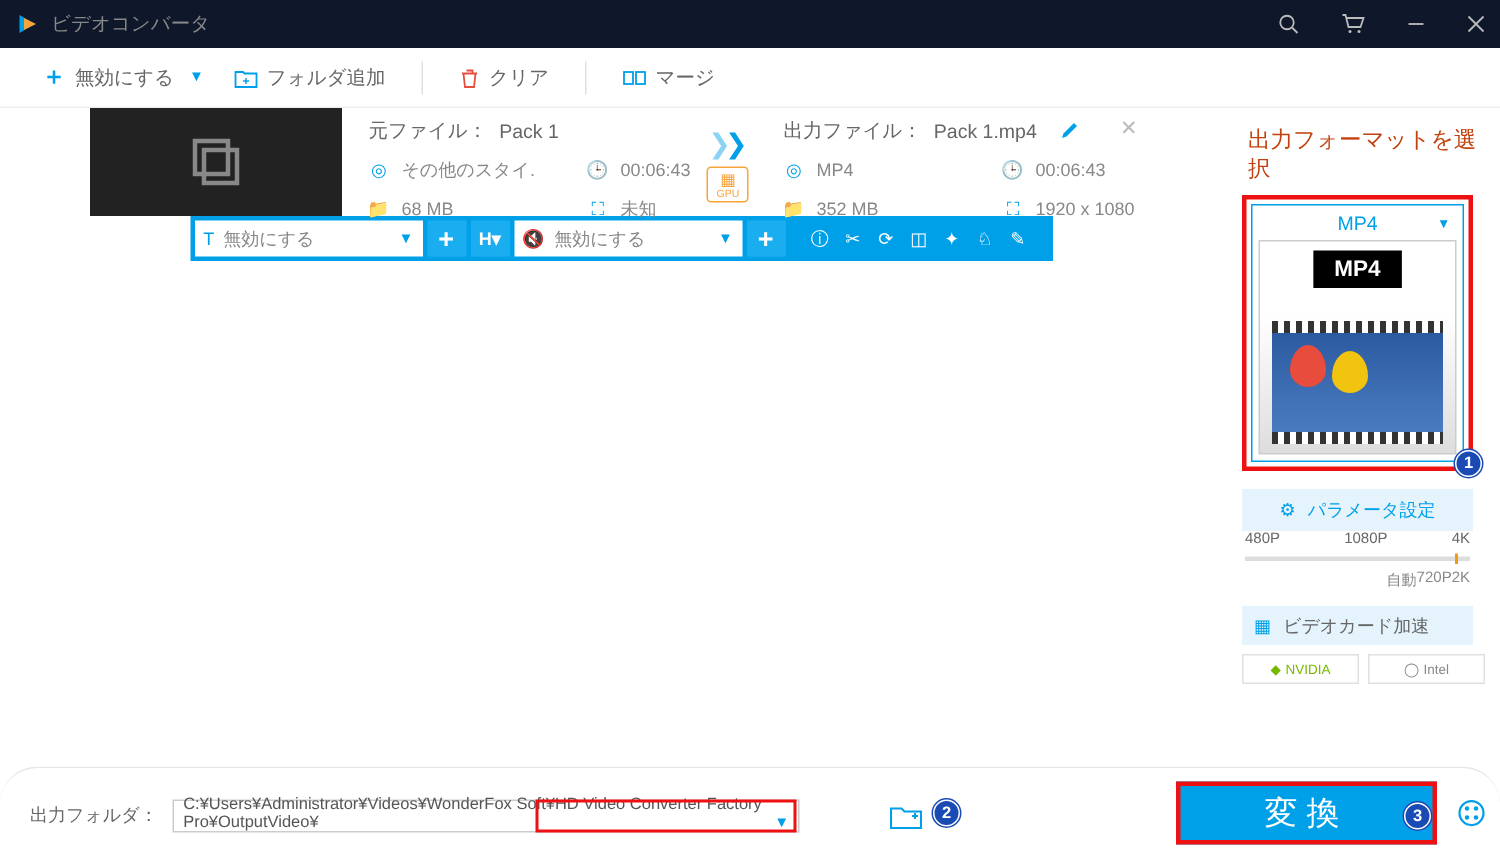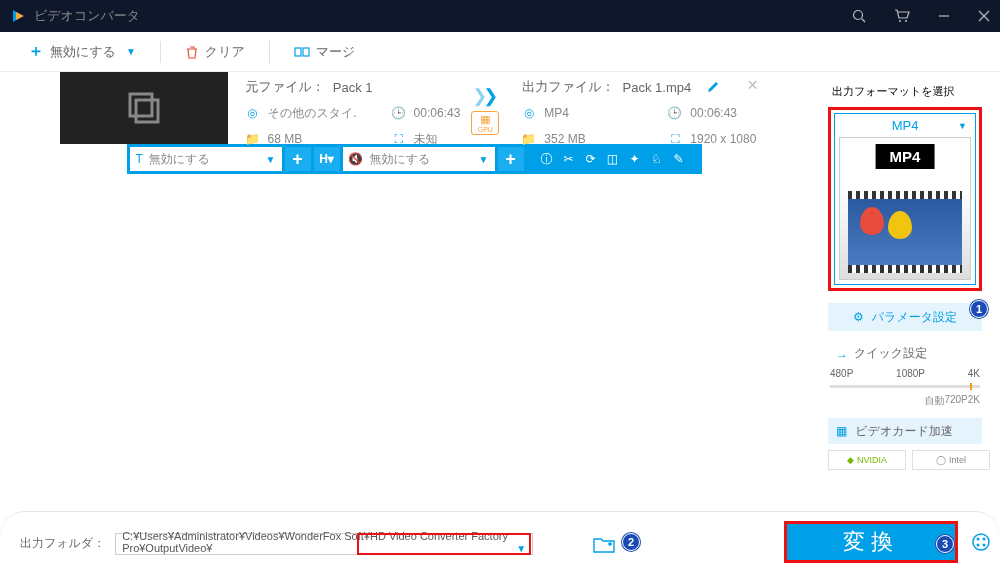--- a/index.html
+++ b/index.html
@@ -51,21 +51,21 @@
 .bluebar .txt-sel.first { width: 152px; }
 .bluebar .txt-sel.second { width: 152px; }
 .bluebar .txt-sel .caret2 { margin-left: auto; color: #00a0e9; font-size: 10px; }
 .bluebar .sq { width: 26px; height: 24px; background: #00a0e9; color: #fff; display: flex; align-items: center; justify-content: center; margin-left: 3px; font-size: 15px; border: 1px solid rgba(255,255,255,.0); }
 .bluebar .sq.plus { font-size: 18px; font-weight: bold; background:#1aaef0; }
 .bluebar .sq.h { font-size: 12px; font-weight: bold; background:#1aaef0;}
 .bluebar .icons { display: flex; align-items: center; flex: 1; justify-content: space-around; padding: 0 12px; }
 .bluebar .icons .ic { color: #fff; width: 22px; height: 22px; display: flex; align-items: center; justify-content: center; cursor: pointer; }
 
 
-.rp-title { font-size: 11px; color: #000000; margin: 2px 0 8px 4px; }
+.rp-title { font-size: 15px; color: #c2410c; margin: 2px 0 8px 4px; }
 .rp-format { width: 154px; height: 184px; border: 3px solid #e11; padding: 3px; position: relative; }
 .rp-format-inner { width: 100%; height: 100%; border: 1px solid #00a0e9; display: flex; flex-direction: column; align-items: center; padding: 4px; }
 .rp-format-label { color: #00a0e9; font-size: 13px; align-self: center; display:flex; width:100%; justify-content:center; position:relative; }
 .rp-format-label .caret3 { position: absolute; right: 4px; top: 3px; color: #00a0e9; font-size: 9px; }
 .rp-thumb { flex: 1; width: 100%; margin-top: 4px; border: 1px solid #ccc; background: linear-gradient(#fff 0%, #fff 35%, #ddd 100%); position: relative; overflow: hidden; }
 .rp-thumb .mp4lbl { position: absolute; top: 6px; left: 50%; transform: translateX(-50%); background: #000; color: #fff; font-weight: bold; padding: 4px 14px; font-size: 15px; }
 .rp-thumb .film { position: absolute; bottom: 6px; left: 8px; right: 8px; height: 82px; background: #333; display:flex; flex-direction:column;}
 .rp-thumb .film .holes { height: 8px; background: repeating-linear-gradient(90deg, #333 0 4px, #fff 4px 8px); }
 .rp-thumb .film .balloons { flex:1; background: linear-gradient(180deg, #2c5aa0 0%, #4a7bc0 100%); position:relative; }
 .balloons::before { content:""; position:absolute; width:24px; height:28px; background:#e74c3c; border-radius:50% 50% 50% 50% / 60% 60% 40% 40%; left:12px; top:8px; }
@@ -131,20 +131,28 @@
       </svg>
   </div>
 </div>
 
 <div class="toolbar">
   <div class="tbtn">
     <span class="plus">＋</span>
     <span>無効にする</span>
     <span class="caret">▼</span>
   </div>
+  <div class="tbtn">
+    <svg class="folder-ico" width="16" height="14" viewBox="0 0 16 14">
+        <path d="M1 3h5l1 1h8v9H1z" fill="none" stroke="#00a0e9" stroke-width="1.2"></path>
+        <line x1="8" y1="7" x2="8" y2="11" stroke="#00a0e9"></line>
+        <line x1="6" y1="9" x2="10" y2="9" stroke="#00a0e9"></line>
+      </svg>
+    <span>フォルダ追加</span>
+  </div>
   <span class="tb-sep"></span>
   <div class="tbtn">
     <svg class="trash" width="14" height="14" viewBox="0 0 14 14">
         <path d="M3 4h8l-1 9H4z M2 4h10 M5 2h4v2" fill="none" stroke="#e74c3c" stroke-width="1.2"></path>
       </svg>
     <span>クリア</span>
   </div>
   <span class="tb-sep"></span>
   <div class="tbtn">
     <svg class="merge-ico" width="16" height="14" viewBox="0 0 16 14">
@@ -282,23 +290,20 @@
               <div class="balloons"></div>
               <div class="holes"></div>
             </div>
         </div>
       </div>
     </div>
     <div class="rp-btn">
       <span style="color:#00a0e9">⚙</span>
       <span>パラメータ設定</span>
     </div>
-    <div class="rp-quick-title">
-        <span>クイック設定</span>
-      </div>
     <div class="rp-slider">
       <div class="marks">
         <span>480P</span>
         <span>1080P</span>
         <span>4K</span>
       </div>
       <div class="track"></div>
       <div class="marks2">
         <span>自動</span>
         <span>720P</span>

